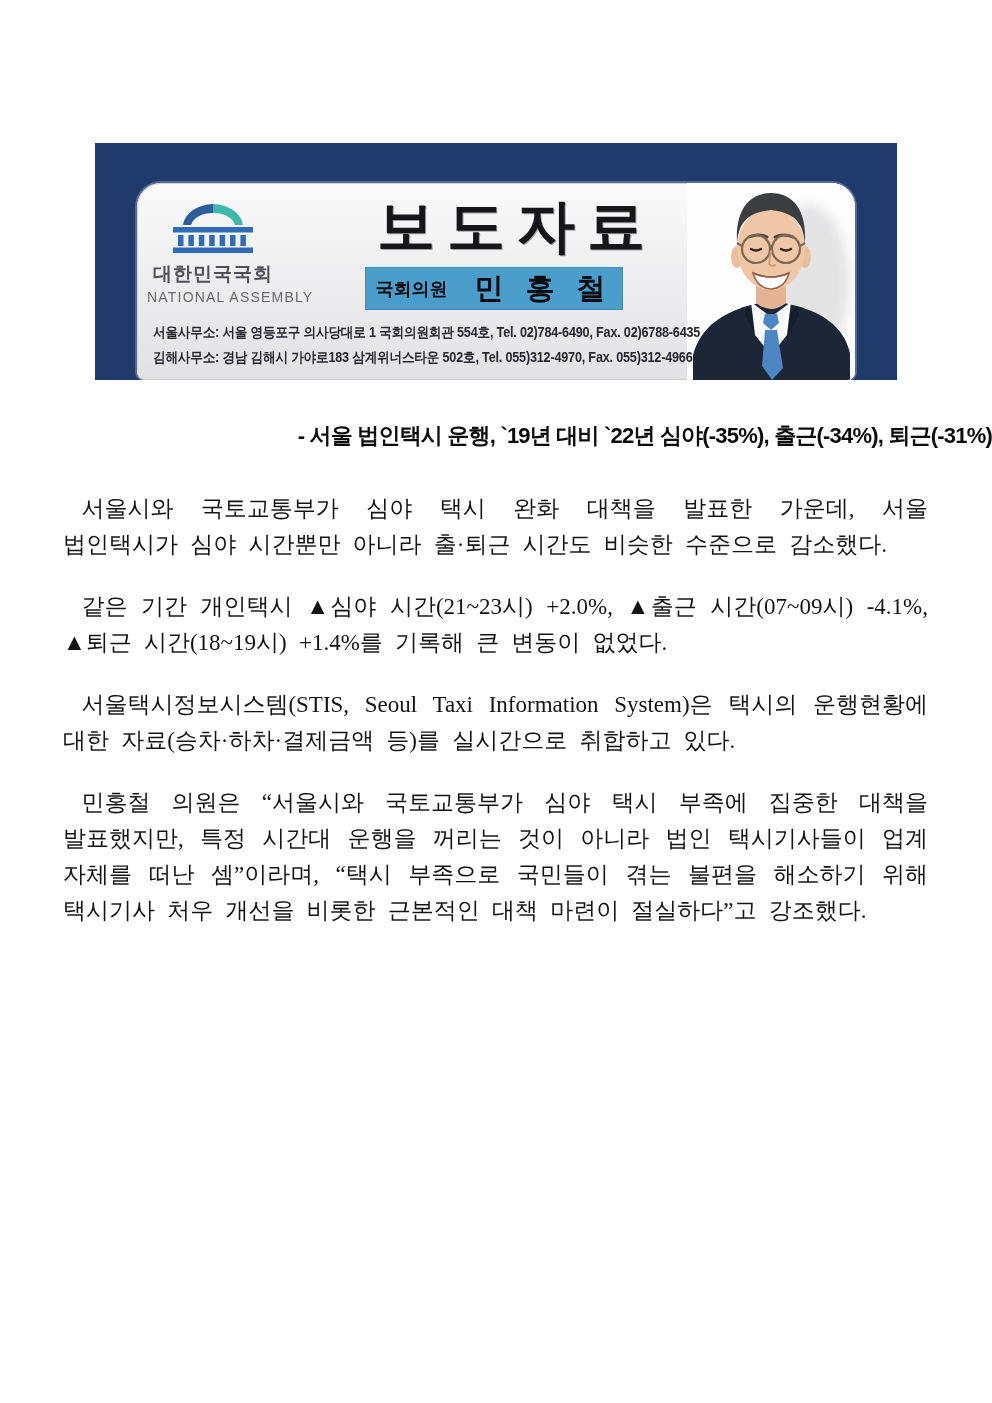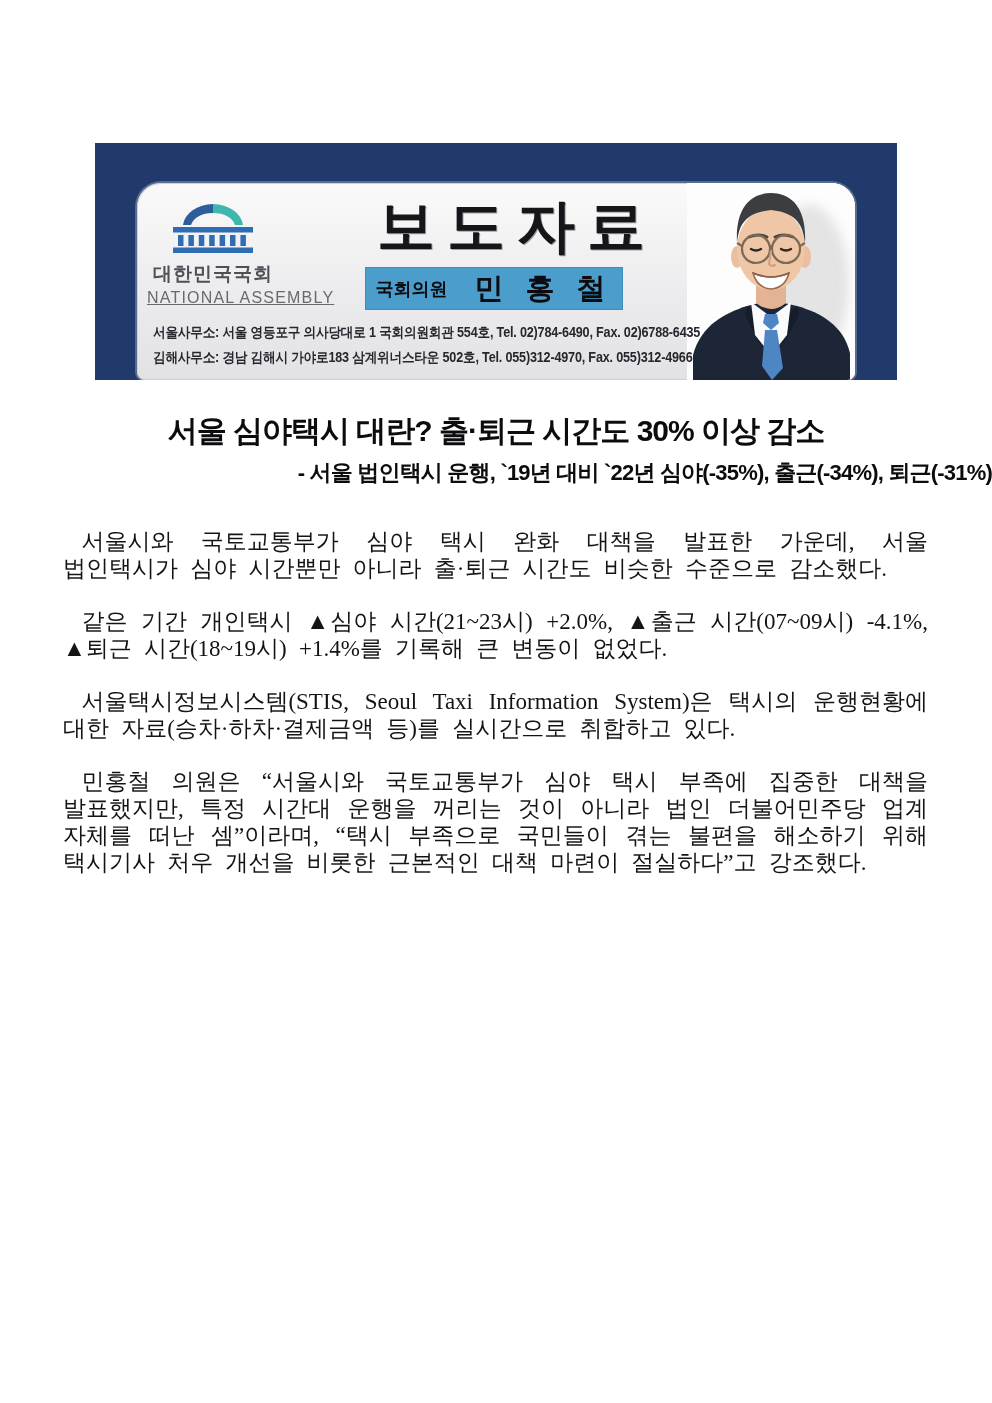--- a/index.html
+++ b/index.html
@@ -15,21 +15,21 @@
     background:linear-gradient(180deg,#fafafa 0%,#ececee 55%,#e2e2e5 100%);
     border-radius:24px 24px 8px 8px;
     box-shadow:inset 0 0 0 1px #cfcfd4, 0 0 0 2px rgba(255,255,255,.25);
     overflow:hidden;
   }
 
   
   .logo{position:absolute;left:10px;top:18px;width:132px;text-align:center;}
   .logo svg{display:block;margin:0 auto;}
   .logo-ko{margin-top:8px;font-size:19px;font-weight:700;color:#4f4f57;letter-spacing:1px;white-space:nowrap;}
-  .logo-en{margin-top:2px;font-size:16px;font-weight:400;color:#68686f;letter-spacing:1.2px;white-space:nowrap;text-decoration:underline;}
+  .logo-en{margin-top:2px;font-size:14px;font-weight:400;color:#68686f;letter-spacing:1.2px;white-space:nowrap;}
 
   
   .center-col{position:absolute;left:228px;top:14px;width:258px;text-align:center;}
   .doc-type{
     font-size:58px;line-height:58px;font-weight:900;color:#15151a;
     letter-spacing:12px;margin-left:12px;white-space:nowrap;
     text-shadow:1px 1px 0 rgba(0,0,0,.35);
   }
   .name-plate{
     margin-top:12px;height:43px;background:#4b9ecb;
@@ -60,21 +60,21 @@
   .headline-sub{
     text-align:right;font-size:22px;line-height:37px;font-weight:800;
     color:#0c0c0e;letter-spacing:-0.8px;white-space:nowrap;
   }
   .headline-sub:first-of-type{margin-top:5px;}
 
   
   .body-text{margin:37px 64px 0 63px;}
   .body-text p{
     font-family:"Liberation Serif",serif;
-    font-size:23px;line-height:27px;color:#141414;
+    font-size:23px;line-height:36px;color:#141414;
     margin:0 0 26px 0;text-align:justify;text-indent:0.8em;
     word-break:keep-all;word-spacing:0.28em;
   }
 </style>
 </head>
 <body>
 
 <div class="page">
 
   <div class="banner">
@@ -154,24 +154,23 @@
 
       <div class="addresses">
         <div>서울사무소: 서울 영등포구 의사당대로 1 국회의원회관 554호, Tel. 02)784-6490, Fax. 02)6788-6435</div>
         <div>김해사무소: 경남 김해시 가야로183 삼계위너스타운 502호, Tel. 055)312-4970, Fax. 055)312-4966</div>
       </div>
 
     </div>
   </div>
 
   <div class="content">
-    <h1 class="headline-title">서울 심야택시 대란? 출·퇴근 시간도 30% 이상 감소</h1>
     <div class="headline-sub">- 서울 법인택시 운행, `19년 대비 `22년 심야(-35%), 출근(-34%), 퇴근(-31%)</div>
 
     <div class="body-text">
       <p>서울시와 국토교통부가 심야 택시 완화 대책을 발표한 가운데, 서울 법인택시가 심야 시간뿐만 아니라 출·퇴근 시간도 비슷한 수준으로 감소했다.</p>
       <p>같은 기간 개인택시 ▲심야 시간(21~23시) +2.0%, ▲출근 시간(07~09시) -4.1%, ▲퇴근 시간(18~19시) +1.4%를 기록해 큰 변동이 없었다.</p>
       <p>서울택시정보시스템(STIS, Seoul Taxi Information System)은 택시의 운행현황에 대한 자료(승차·하차·결제금액 등)를 실시간으로 취합하고 있다.</p>
-      <p>민홍철 의원은 “서울시와 국토교통부가 심야 택시 부족에 집중한 대책을 발표했지만, 특정 시간대 운행을 꺼리는 것이 아니라 법인 더불어민주당 업계 자체를 떠난 셈”이라며, “택시 부족으로 국민들이 겪는 불편을 해소하기 위해 택시기사 처우 개선을 비롯한 근본적인 대책 마련이 절실하다”고 강조했다.</p>
+      <p>민홍철 의원은 “서울시와 국토교통부가 심야 택시 부족에 집중한 대책을 발표했지만, 특정 시간대 운행을 꺼리는 것이 아니라 법인 택시기사들이 업계 자체를 떠난 셈”이라며, “택시 부족으로 국민들이 겪는 불편을 해소하기 위해 택시기사 처우 개선을 비롯한 근본적인 대책 마련이 절실하다”고 강조했다.</p>
     </div>
   </div>
 
 </div>
 
 </body></html>

